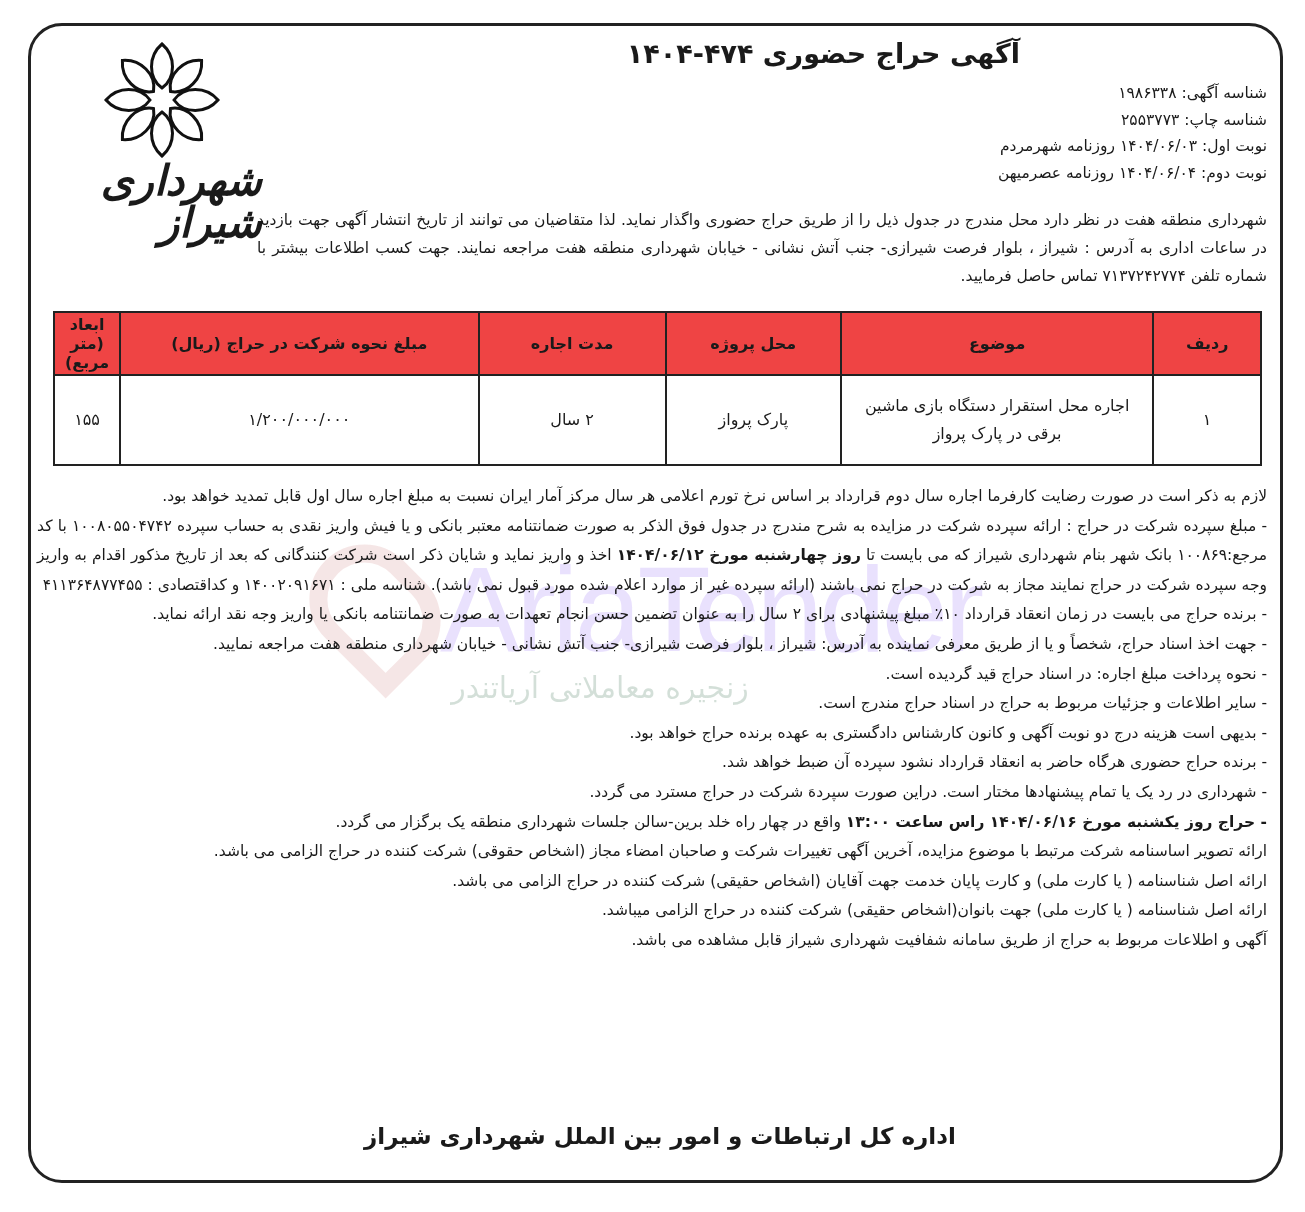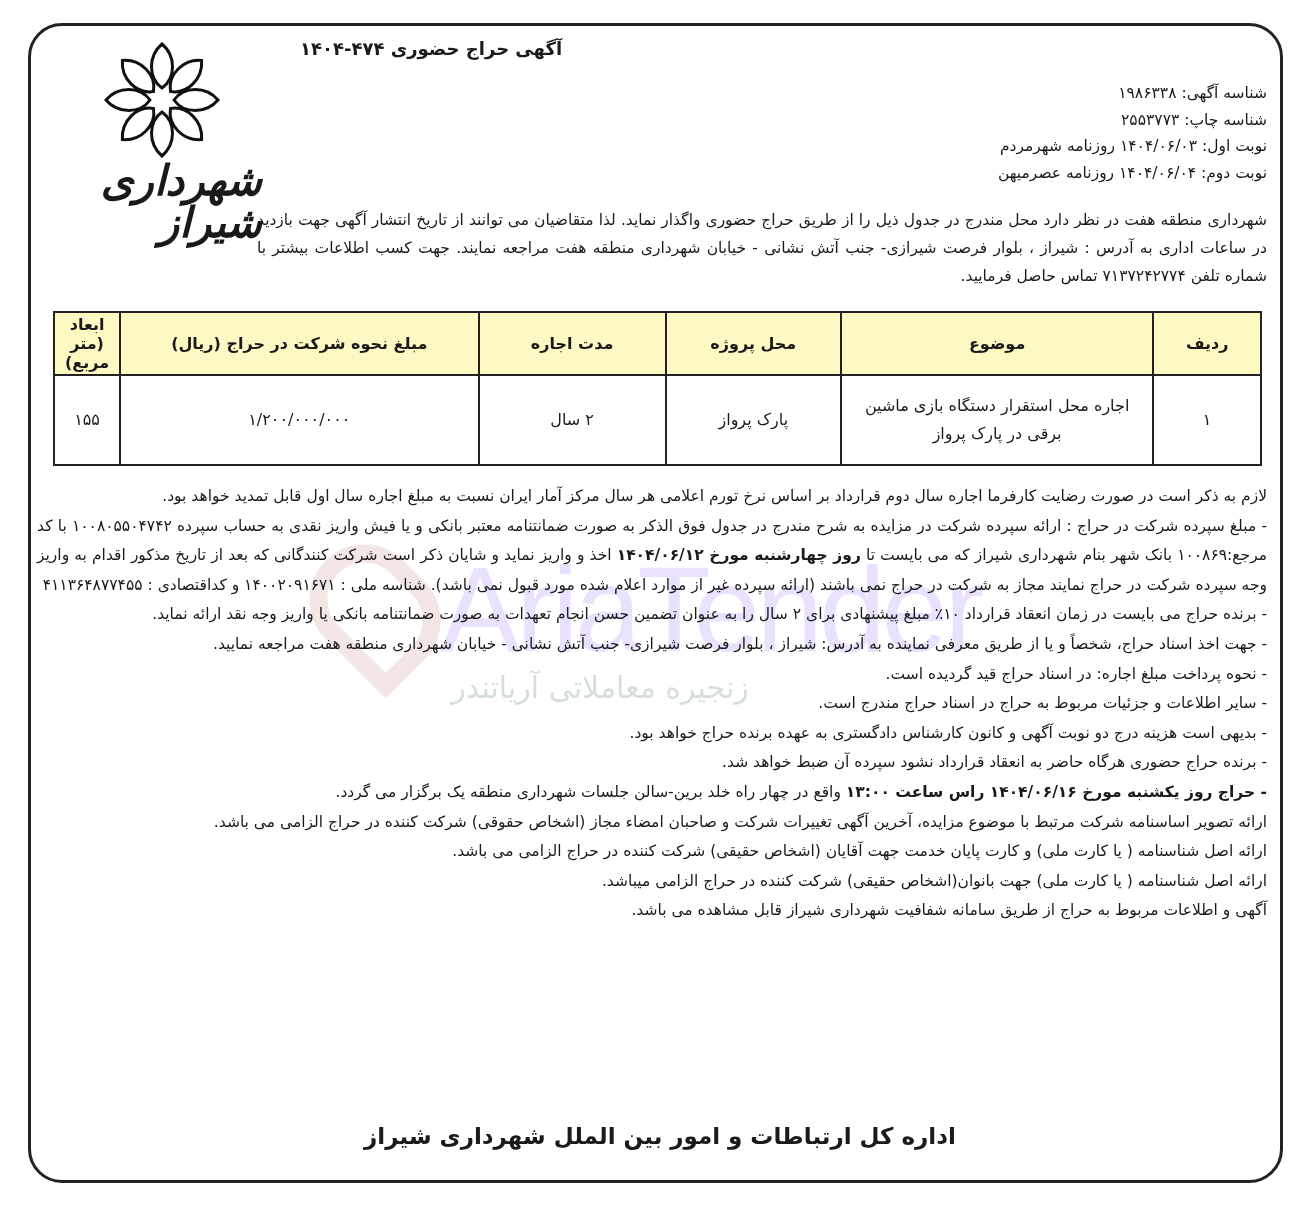--- a/index.html
+++ b/index.html
@@ -5,30 +5,30 @@
   html, body { margin: 0; padding: 0; background: #ffffff; }
   body { width: 1305px; height: 1212px; position: relative; overflow: hidden;
          font-family: "DejaVu Sans", sans-serif; color: #1a1a1a; }
   .frame { position: absolute; left: 28px; top: 23px; width: 1255px; height: 1160px;
            border: 3px solid #222; border-radius: 34px; box-sizing: border-box; }
   .logo { position: absolute; left: 62px; top: 40px; width: 200px; height: 170px; }
   .logo svg { display: block; margin: 0 auto; }
   .logo-text { position: absolute; left: 0; top: 120px; width: 200px; text-align: right;
                font-family: "DejaVu Serif", serif; font-size: 42px; font-style: italic; font-weight: bold;
                direction: rtl; line-height: 1; }
-  .title { position: absolute; left: 300px; top: 38px; width: 720px; text-align: left;
-           direction: rtl; font-size: 18px; font-weight: bold; font-family: "DejaVu Sans", sans-serif; }
+  .title { position: absolute; left: 300px; top: 38px; width: 720px; text-align: right;
+           direction: rtl; font-size: 27px; font-weight: bold; font-family: "DejaVu Sans", sans-serif; }
   .meta { position: absolute; right: 38px; top: 80px; direction: rtl; text-align: right;
           font-size: 15.5px; line-height: 26.5px; }
   .intro { position: absolute; right: 38px; top: 206px; width: 1010px; direction: rtl; text-align: justify;
            font-size: 15.5px; line-height: 28px; }
   table.auction { position: absolute; left: 53px; top: 311px; width: 1209px; border-collapse: collapse;
                   direction: rtl; font-size: 16px; }
   table.auction th, table.auction td { border: 2px solid #222; text-align: center; padding: 0 10px; }
-  table.auction th { background: #fef9c3; height: 61px; font-weight: bold; }
+  table.auction th { background: #ef4444; height: 61px; font-weight: bold; }
   table.auction td { height: 88px; line-height: 28px; }
   .body-text { position: absolute; right: 38px; top: 482px; width: 1230px; direction: rtl; text-align: justify;
                font-size: 15.5px; line-height: 29.6px; }
   .body-text p { margin: 0; }
   .body-text b { font-weight: bold; }
   .footer { position: absolute; left: 300px; top: 1123px; width: 720px; text-align: center; direction: rtl;
             font-size: 23px; font-weight: bold; }
   .watermark { position: absolute; left: 320px; top: 520px; width: 560px; height: 200px; opacity: 0.18;
                pointer-events: none; }
   .wm-word { position: absolute; left: 120px; top: 20px; font-size: 120px; font-weight: normal; color: #8b5cf6;
@@ -101,20 +101,21 @@
 
 <div class="body-text">
   <p>لازم به ذکر است در صورت رضایت کارفرما اجاره سال دوم قرارداد بر اساس نرخ تورم اعلامی هر سال مرکز آمار ایران نسبت به مبلغ اجاره سال اول قابل تمدید خواهد بود.</p>
   <p><span>- مبلغ سپرده شرکت در حراج : ارائه سپرده شرکت در مزایده به شرح مندرج در جدول فوق الذکر به صورت ضمانتنامه معتبر بانکی و یا فیش واریز نقدی به حساب سپرده ۱۰۰۸۰۵۵۰۴۷۴۲ با کد مرجع:۱۰۰۸۶۹ بانک شهر بنام شهرداری شیراز که می بایست تا </span><b>روز چهارشنبه مورخ ۱۴۰۴/۰۶/۱۲</b><span> اخذ و واریز نماید و شایان ذکر است شرکت کنندگانی که بعد از تاریخ مذکور اقدام به واریز وجه سپرده شرکت در حراج نمایند مجاز به شرکت در حراج نمی باشند (ارائه سپرده غیر از موارد اعلام شده مورد قبول نمی باشد). شناسه ملی : ۱۴۰۰۲۰۹۱۶۷۱ و کداقتصادی : ۴۱۱۳۶۴۸۷۷۴۵۵</span></p>
   <p>- برنده حراج می بایست در زمان انعقاد قرارداد ۱۰٪ مبلغ پیشنهادی برای ۲ سال را به عنوان تضمین حسن انجام تعهدات به صورت ضمانتنامه بانکی یا واریز وجه نقد ارائه نماید.</p>
   <p>- جهت اخذ اسناد حراج، شخصاً و یا از طریق معرفی نماینده به آدرس: شیراز ، بلوار فرصت شیرازی- جنب آتش نشانی - خیابان شهرداری منطقه هفت مراجعه نمایید.</p>
   <p>- نحوه پرداخت مبلغ اجاره: در اسناد حراج قید گردیده است.</p>
   <p>- سایر اطلاعات و جزئیات مربوط به حراج در اسناد حراج مندرج است.</p>
   <p>- بدیهی است هزینه درج دو نوبت آگهی و کانون کارشناس دادگستری به عهده برنده حراج خواهد بود.</p>
   <p>- برنده حراج حضوری هرگاه حاضر به انعقاد قرارداد نشود سپرده آن ضبط خواهد شد.</p>
+  <p>- شهرداری در رد یک یا تمام پیشنهادها مختار است. دراین صورت سپردهَ شرکت در حراج مسترد می گردد.</p>
   <p><b>- حراج روز یکشنبه مورخ ۱۴۰۴/۰۶/۱۶ راس ساعت ۱۳:۰۰</b><span> واقع در چهار راه خلد برین-سالن جلسات شهرداری منطقه یک برگزار می گردد.</span></p>
   <p>ارائه تصویر اساسنامه شرکت مرتبط با موضوع مزایده، آخرین آگهی تغییرات شرکت و صاحبان امضاء مجاز (اشخاص حقوقی) شرکت کننده در حراج الزامی می باشد.</p>
   <p>ارائه اصل شناسنامه ( یا کارت ملی) و کارت پایان خدمت جهت آقایان (اشخاص حقیقی) شرکت کننده در حراج  الزامی می باشد.</p>
   <p>ارائه اصل شناسنامه ( یا کارت ملی) جهت بانوان(اشخاص حقیقی)  شرکت کننده در حراج الزامی میباشد.</p>
   <p>آگهی و اطلاعات مربوط به حراج از طریق سامانه شفافیت شهرداری شیراز قابل مشاهده می باشد.</p>
 </div>
 
 <div class="footer">اداره کل ارتباطات و امور بین الملل شهرداری شیراز</div>
 
 </body></html>

